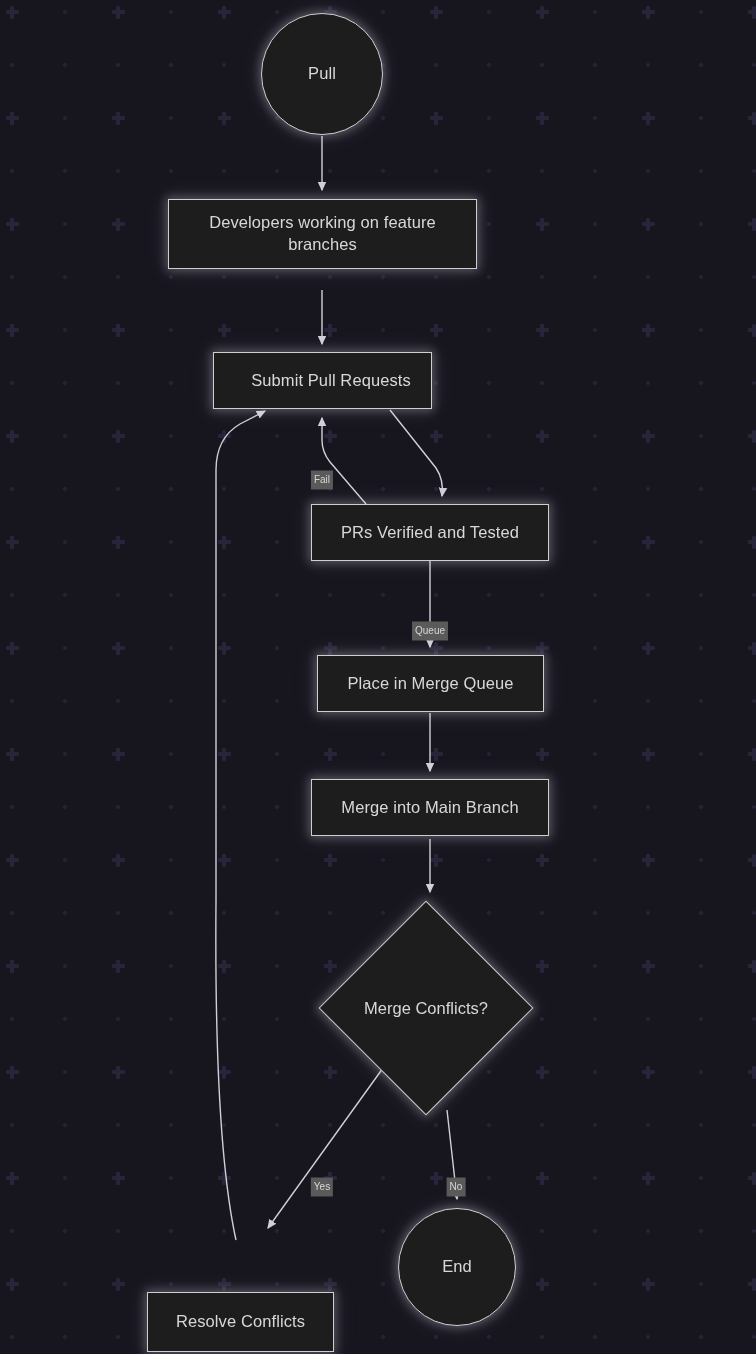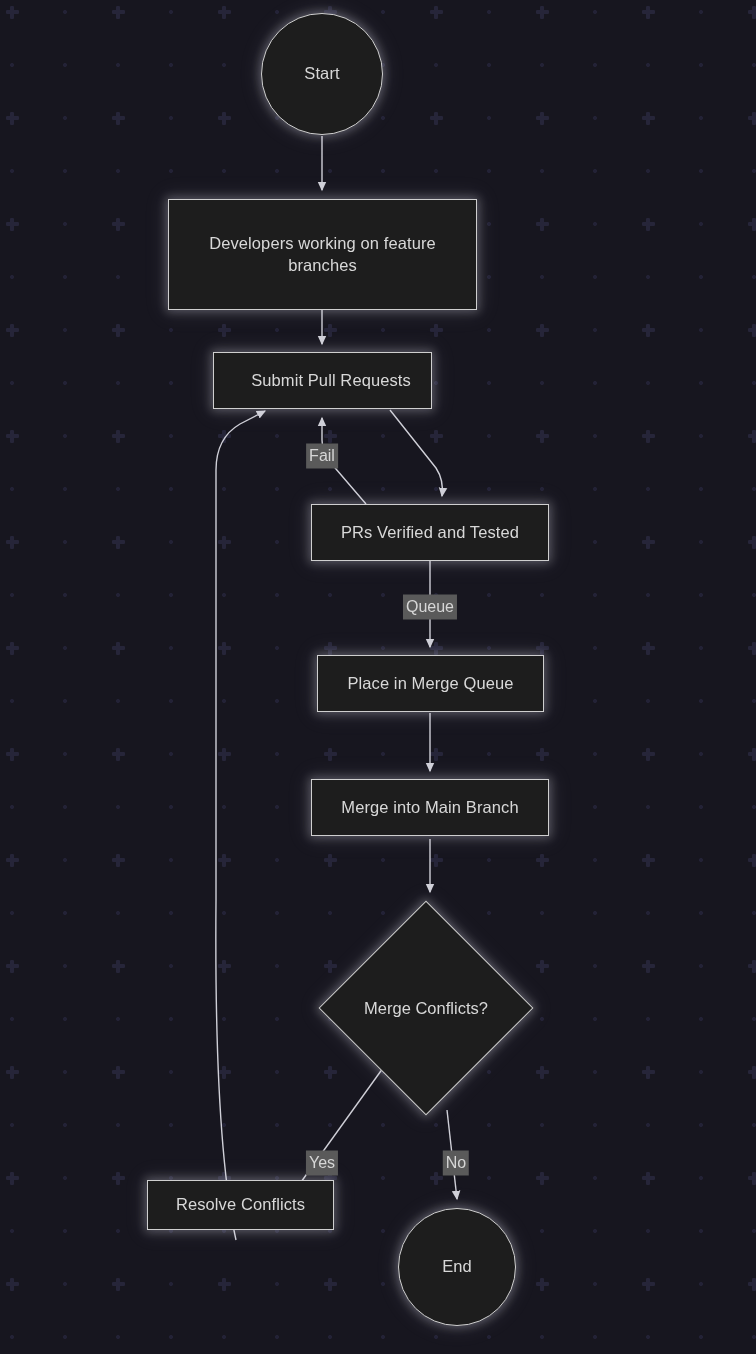--- a/index.html
+++ b/index.html
@@ -96,25 +96,26 @@
     color: #d8d8d8;
     font-size: 16.5px;
     white-space: nowrap;
     pointer-events: none;
   }
 
   .edge-label {
     position: absolute;
     background: #5a5a5a;
     color: #d6d6d6;
-    font-size: 16px;
+    font-size: 10px;
     line-height: 1;
     padding: 4px 3px 5px 3px;
     white-space: nowrap;
     transform: translate(-50%, -50%);
+    margin-top: 24px;
   }
 </style>
 </head>
 <body>
 
 <div id="canvas">
 
   <div class="plus-layer">
       <div class="plus" style="left: 5.5px; top: 5.5px;"></div>
       <div class="plus" style="left: 111.5px; top: 5.5px;"></div>
@@ -236,24 +237,24 @@
       <path d="M 430 561 L 430 647"></path>
       <path d="M 430 713 L 430 771"></path>
       <path d="M 430 839 L 430 892"></path>
       <path d="M 383 1068 L 268 1228"></path>
       <path d="M 447 1110 L 457 1199"></path>
       <path d="M 236 1240 Q 214 1140 216 900 L 216 470 Q 216 438 240 424 L 265 411"></path>
     </g>
   </svg>
 
   <div class="node circle" style="left:261px; top:13px; width:122px; height:122px;">
-    <span>Start</span>
-  </div>
-
-  <div class="node" style="left:168px; top:199px; width:309px; height:111px; padding:0 26px;">
+    <span>Pull</span>
+  </div>
+
+  <div class="node" style="left:168px; top:199px; width:309px; height:70px; padding:0 26px;">
     <span>Developers working on feature branches</span>
   </div>
 
   <div class="node" style="left:213px; top:352px; width:219px; height:57px;padding-left:17px;">
     <span>Submit Pull Requests</span>
   </div>
 
   <div class="node" style="left:317px; top:655px; width:227px; height:57px;">
     <span>Place in Merge Queue</span>
   </div>
@@ -264,21 +265,21 @@
 
   <div class="node" style="left:311px; top:779px; width:238px; height:57px;">
     <span>Merge into Main Branch</span>
   </div>
 
   <div class="node-diamond-wrap" style="left:350px; top:932px; width:152px; height:152px;">
     <div class="node-diamond"></div>
     <div class="node-diamond-label" style="width:260px; left:-54px;">Merge Conflicts?</div>
   </div>
 
-  <div class="node" style="left:147px; top:1180px; width:187px; height:50px;">
+  <div class="node" style="left:147px; top:1292px; width:187px; height:60px;">
     <span>Resolve Conflicts</span>
   </div>
 
   <div class="node circle" style="left:398px; top:1208px; width:118px; height:118px;">
     <span>End</span>
   </div>
 
   <div class="edge-label" style="left:322px; top:456px;">Fail</div>
   <div class="edge-label" style="left:430px; top:607px;">Queue</div>
   <div class="edge-label" style="left:322px; top:1163px;">Yes</div>

